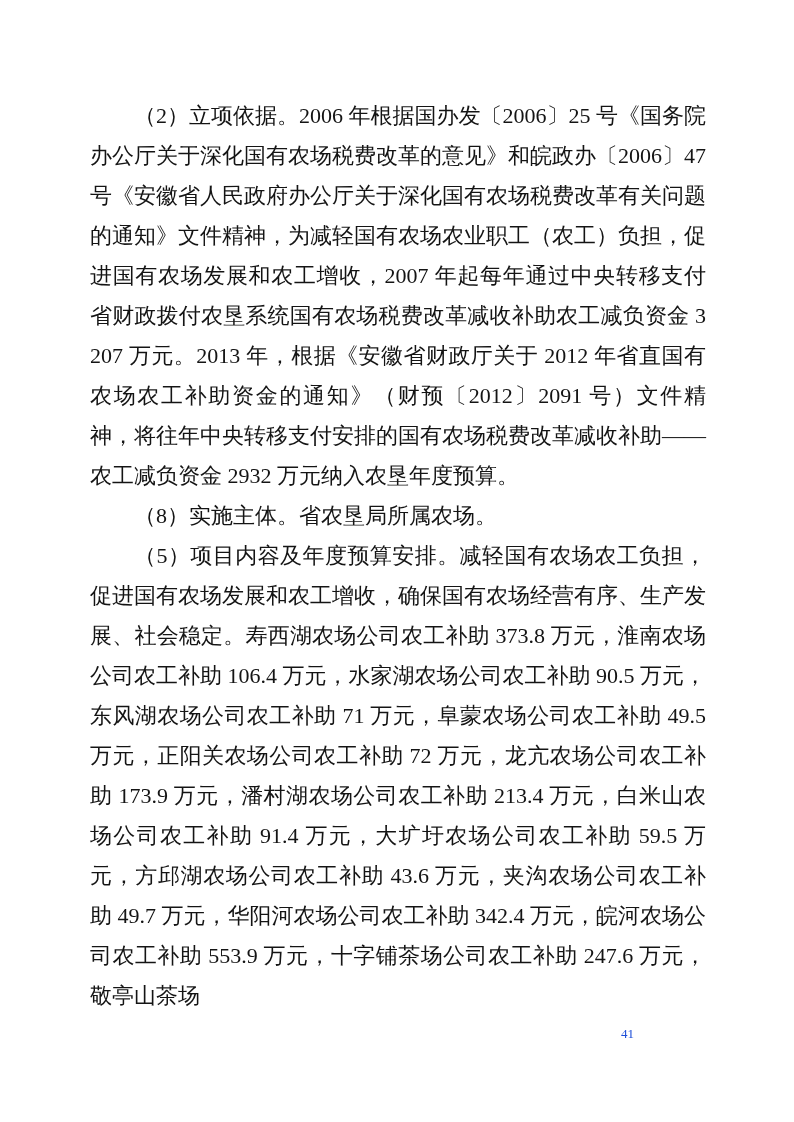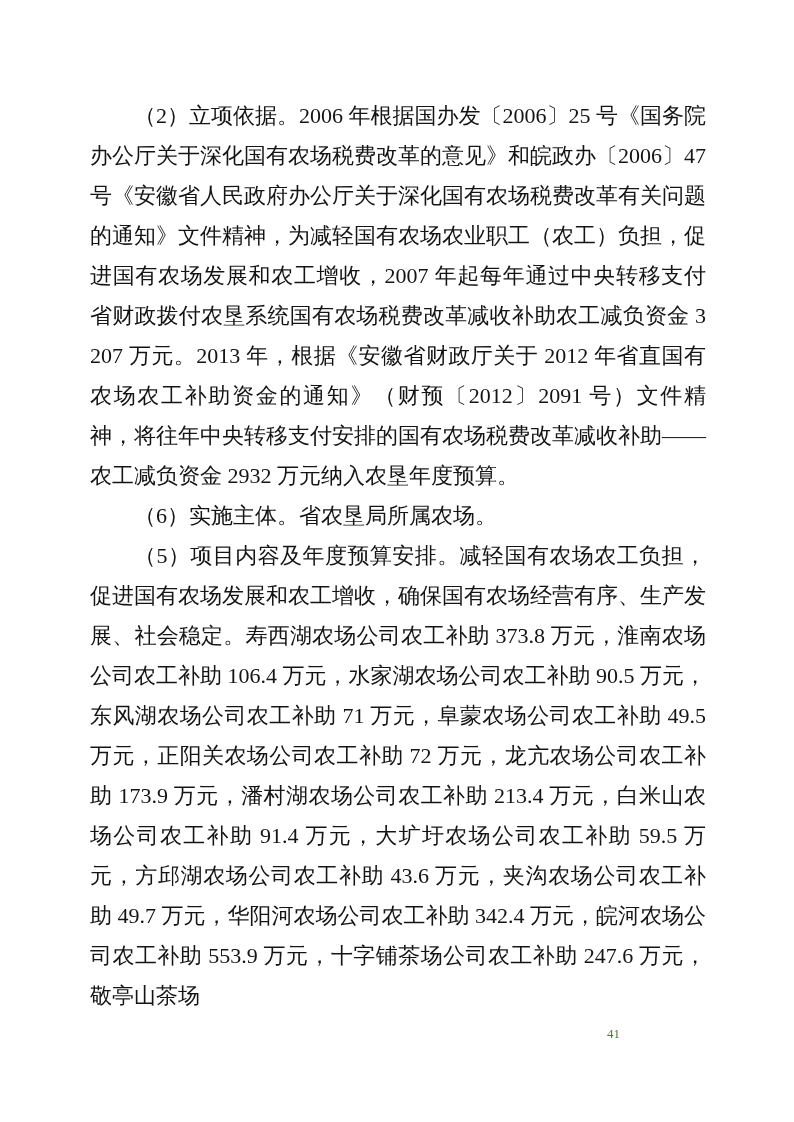--- a/index.html
+++ b/index.html
@@ -27,31 +27,31 @@
     font-size: 22px;
     line-height: 40px;
     text-align: justify;
     text-justify: inter-character;
     text-indent: 2em;
     word-break: break-all;
   }
   .page-number {
     position: absolute;
     top: 1026px;
-    right: 112px;
+    right: 98px;
     font-size: 13px;
     line-height: 16px;
-    color: #4d7c0f;
+    color: #1d4ed8;
     font-family: "Liberation Serif", "DejaVu Serif", serif;
   }
 </style>
 </head>
 <body>
 
 <div class="page">
   <div class="content">
 
   <p class="para">（2）立项依据。2006 年根据国办发〔2006〕25 号《国务院办公厅关于深化国有农场税费改革的意见》和皖政办〔2006〕47 号《安徽省人民政府办公厅关于深化国有农场税费改革有关问题的通知》文件精神，为减轻国有农场农业职工（农工）负担，促进国有农场发展和农工增收，2007 年起每年通过中央转移支付省财政拨付农垦系统国有农场税费改革减收补助农工减负资金 3207 万元。2013 年，根据《安徽省财政厅关于 2012 年省直国有农场农工补助资金的通知》（财预〔2012〕2091 号）文件精神，将往年中央转移支付安排的国有农场税费改革减收补助——农工减负资金 2932 万元纳入农垦年度预算。</p>
-      <p class="para">（6）实施主体。省农垦局所属农场。</p>
+      <p class="para">（8）实施主体。省农垦局所属农场。</p>
       <p class="para">（5）项目内容及年度预算安排。减轻国有农场农工负担，促进国有农场发展和农工增收，确保国有农场经营有序、生产发展、社会稳定。寿西湖农场公司农工补助 373.8 万元，淮南农场公司农工补助 106.4 万元，水家湖农场公司农工补助 90.5 万元，东风湖农场公司农工补助 71 万元，阜蒙农场公司农工补助 49.5 万元，正阳关农场公司农工补助 72 万元，龙亢农场公司农工补助 173.9 万元，潘村湖农场公司农工补助 213.4 万元，白米山农场公司农工补助 91.4 万元，大圹圩农场公司农工补助 59.5 万元，方邱湖农场公司农工补助 43.6 万元，夹沟农场公司农工补助 49.7 万元，华阳河农场公司农工补助 342.4 万元，皖河农场公司农工补助 553.9 万元，十字铺茶场公司农工补助 247.6 万元，敬亭山茶场</p>
     </div>
   <div class="page-number">41</div>
 </div>
 
 </body></html>

